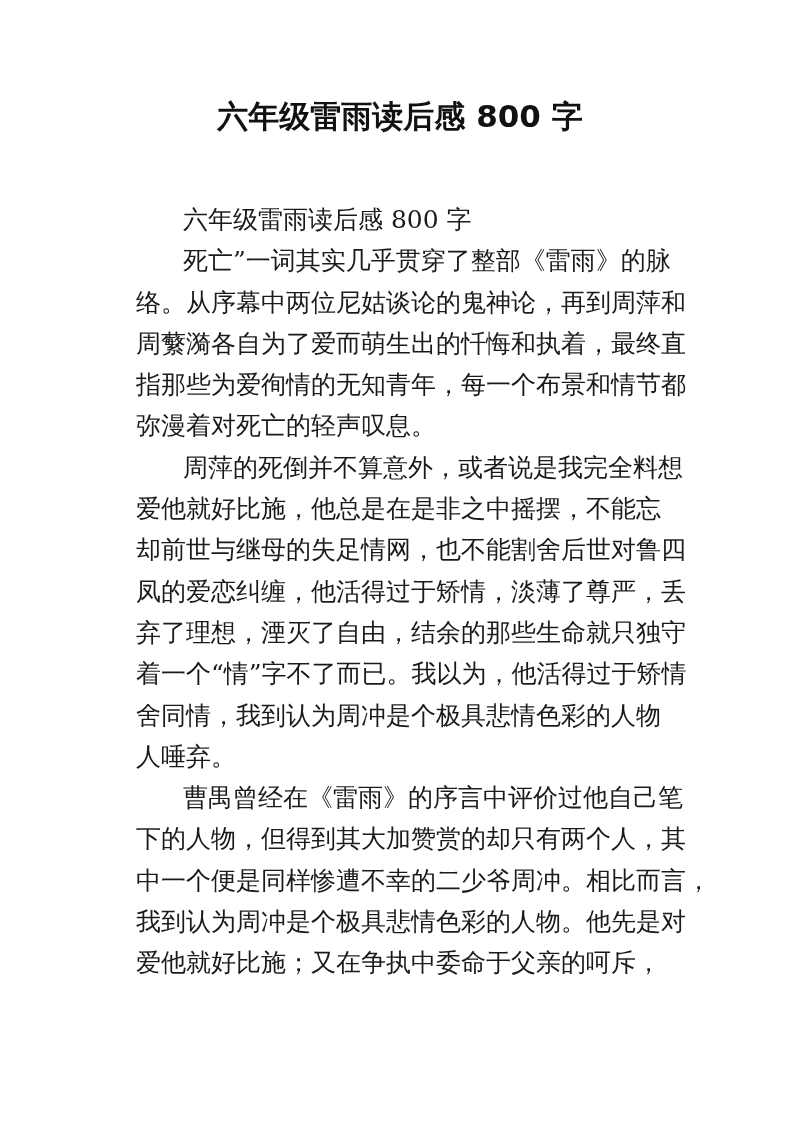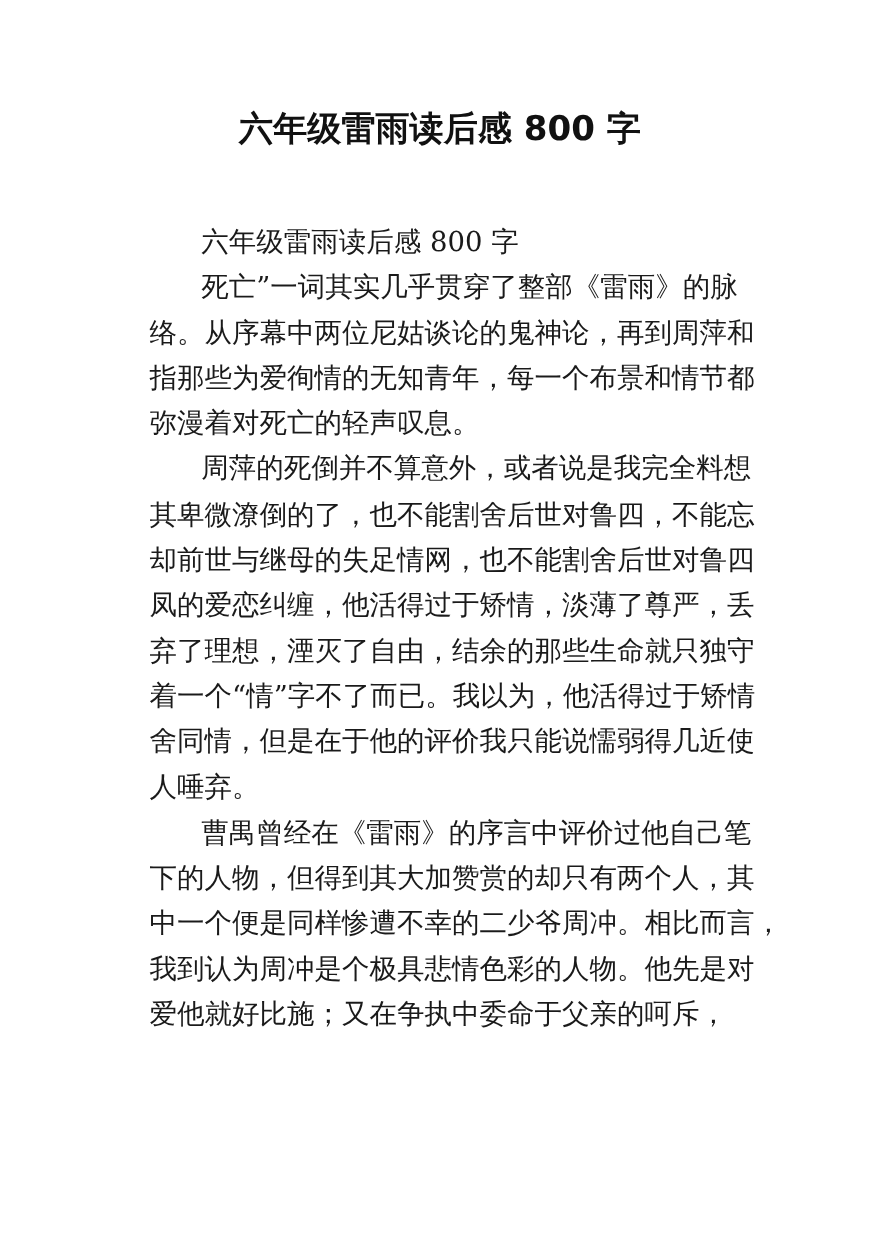--- a/index.html
+++ b/index.html
@@ -20,29 +20,30 @@
   </style>
 </head>
 <body>
 
 <div class="page">
   <div class="title">六年级雷雨读后感 800 字</div>
   <div class="body-text">
     <div class="line indent">六年级雷雨读后感 800 字</div>
     <div class="line indent">死亡”一词其实几乎贯穿了整部《雷雨》的脉</div>
     <div class="line">络。从序幕中两位尼姑谈论的鬼神论，再到周萍和</div>
+    <div class="line">周蘩漪各自为了爱而萌生出的忏悔和执着，最终直</div>
     <div class="line">指那些为爱徇情的无知青年，每一个布景和情节都</div>
     <div class="line">弥漫着对死亡的轻声叹息。</div>
     <div class="line indent">周萍的死倒并不算意外，或者说是我完全料想</div>
-    <div class="line">其卑微潦倒的了，也不能割舍后世对鲁四，不能忘</div>
+    <div class="line">爱他就好比施，他总是在是非之中摇摆，不能忘</div>
     <div class="line">却前世与继母的失足情网，也不能割舍后世对鲁四</div>
     <div class="line">凤的爱恋纠缠，他活得过于矫情，淡薄了尊严，丢</div>
     <div class="line">弃了理想，湮灭了自由，结余的那些生命就只独守</div>
     <div class="line">着一个“情”字不了而已。我以为，他活得过于矫情</div>
-    <div class="line">舍同情，但是在于他的评价我只能说懦弱得几近使</div>
+    <div class="line">舍同情，我到认为周冲是个极具悲情色彩的人物</div>
     <div class="line">人唾弃。</div>
     <div class="line indent">曹禺曾经在《雷雨》的序言中评价过他自己笔</div>
     <div class="line">下的人物，但得到其大加赞赏的却只有两个人，其</div>
     <div class="line">中一个便是同样惨遭不幸的二少爷周冲。相比而言，</div>
     <div class="line">我到认为周冲是个极具悲情色彩的人物。他先是对</div>
     <div class="line">爱他就好比施；又在争执中委命于父亲的呵斥，</div>
   </div>
 </div>
 
 </body></html>

